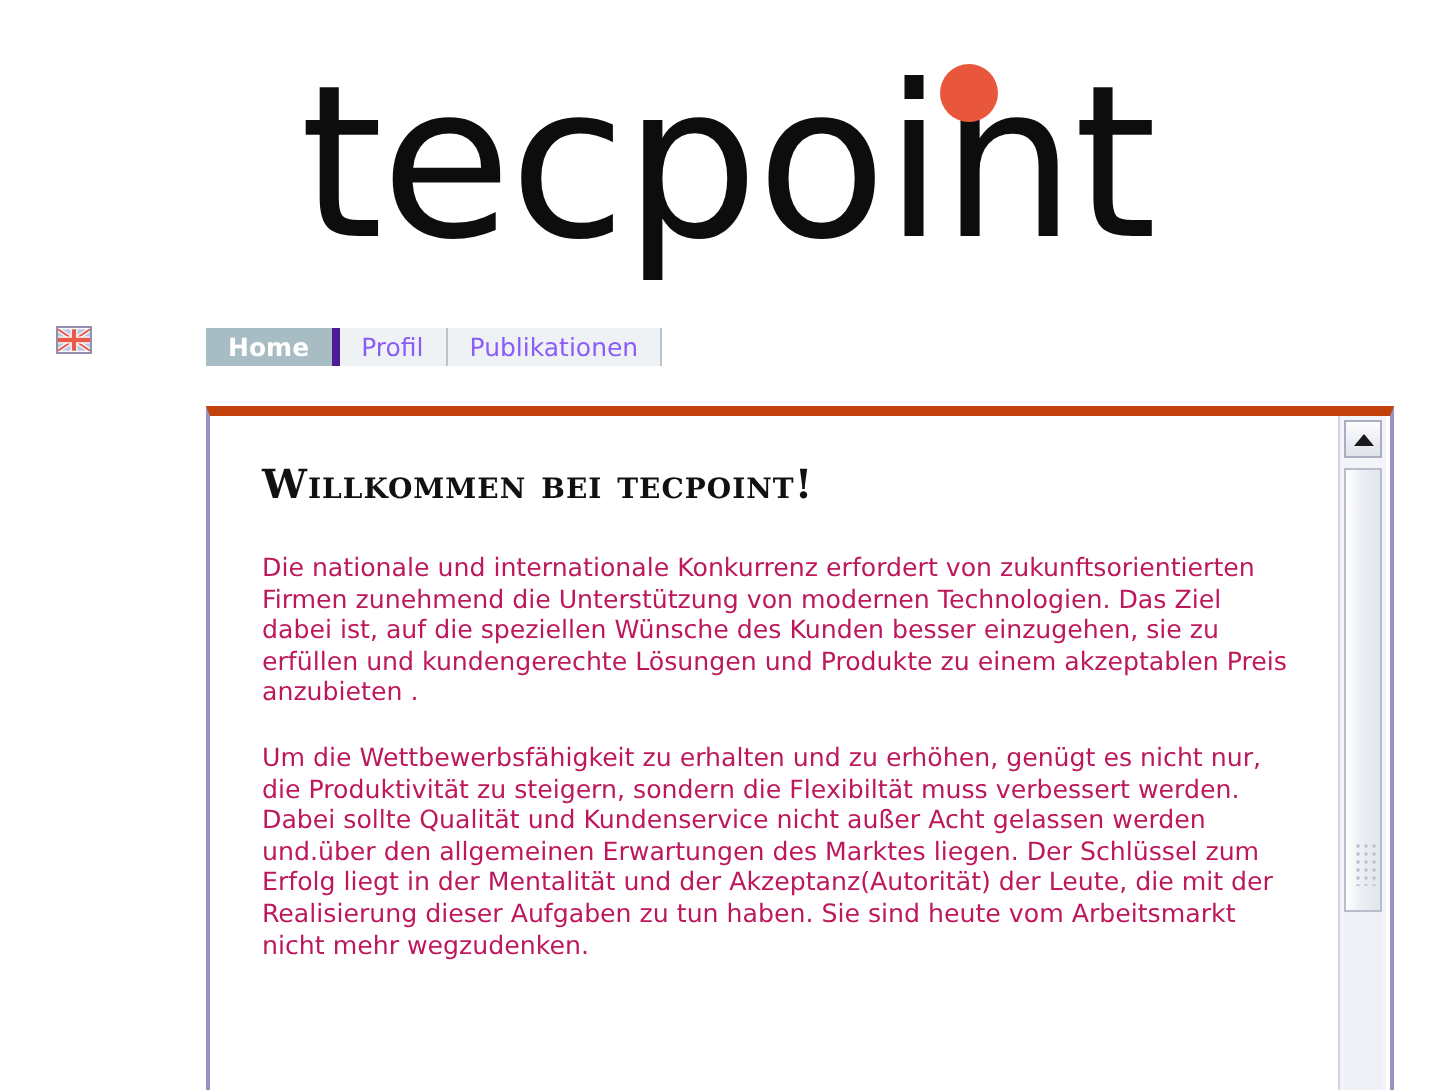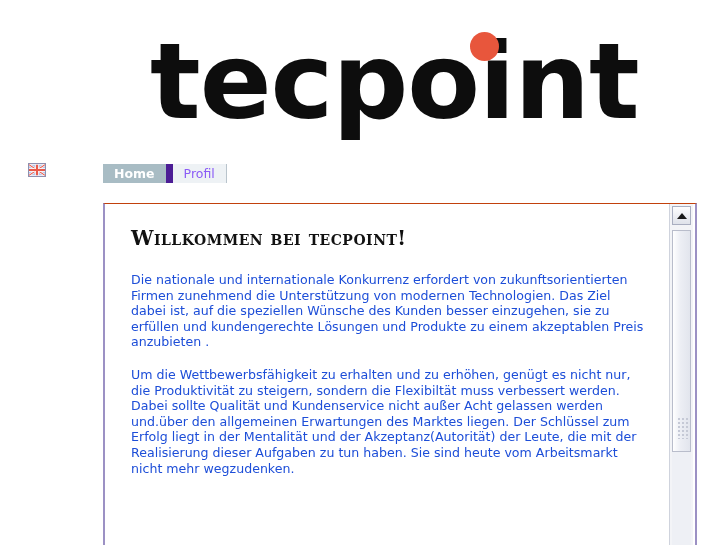--- a/index.html
+++ b/index.html
@@ -31,21 +31,21 @@
     height: 118px;
   }
   #logo-text {
     position: absolute;
     left: 0;
     top: 0;
     font-family: "DejaVu Sans", "Liberation Sans", sans-serif;
     font-size: 106px;
     line-height: 112px;
     letter-spacing: -1px;
-    font-weight: 700;
+    font-weight: 400;
     color: #0d0d0d;
     white-space: nowrap;
   }
   #logo-dot {
     position: absolute;
     left: 320px;
     top: 6px;
     width: 29px;
     height: 29px;
     border-radius: 50%;
@@ -92,39 +92,39 @@
     padding: 0 11px;
     text-align: center;
     box-sizing: border-box;
     cursor: pointer;
     font-family: "DejaVu Sans", "Liberation Sans", sans-serif;
   }
   .tab.active {
     background: #a8bcc4;
     color: #ffffff;
     font-weight: bold;
-    border-right: 7px solid #4c1d95;
+    border-right: 4px solid #4c1d95;
   }
   .tab-row.row2 .tab {
     background: #eef2f5;
   }
   .tab-filler {
     flex: 1 1 auto;
     background: #ffffff;
   }
 
   
   #content-panel {
     position: absolute;
     left: 103px;
     top: 203px;
     width: 594px;
     height: 342px;
     border-left: 2px solid #9c91c4;
-    border-top: 1px solid #c2410c;
+    border-top: 5px solid #c2410c;
     border-right: 2px solid #9c91c4;
     background: #ffffff;
     box-sizing: border-box;
     overflow: hidden;
   }
   #content-inner {
     position: absolute;
     left: 0;
     top: 0;
     width: 568px;
@@ -139,21 +139,21 @@
     font-size: 20px;
     font-weight: bold;
     font-variant: small-caps;
     letter-spacing: 0.5px;
     color: #111111;
   }
   p.body-para {
     margin: 0 0 17px 0;
     font-size: 12.6px;
     line-height: 15.6px;
-    color: #1d4ed8;
+    color: #be185d;
     font-family: "DejaVu Sans", "Liberation Sans", sans-serif;
   }
 
   
   #scrollbar {
     position: absolute;
     right: 2px;
     top: 0;
     width: 24px;
     height: 342px;
@@ -232,20 +232,21 @@
     <path d="M0,0 L60,40 M60,0 L0,40" stroke="#e8594a" stroke-width="4"></path>
     <path d="M30,0 V40 M0,20 H60" stroke="#ffffff" stroke-width="13"></path>
     <path d="M30,0 V40 M0,20 H60" stroke="#e8594a" stroke-width="8"></path>
   </svg>
 </button>
 
 <div id="nav">
   <div class="tab-row row1">
     <div class="tab active">Home</div>
     <div class="tab">Profil</div>
+    <div class="tab">Publikationen</div>
   </div>
 </div>
 
 <div id="content-panel">
 
   <div id="content-inner">
     <h1 id="page-heading">Willkommen bei tecpoint!</h1>
     <p class="body-para">Die nationale und internationale Konkurrenz erfordert von zukunftsorientierten Firmen zunehmend die Unterstützung von modernen Technologien. Das Ziel dabei ist, auf die speziellen Wünsche des Kunden besser einzugehen, sie zu erfüllen und kundengerechte Lösungen und Produkte zu einem akzeptablen Preis anzubieten .</p>
     <p class="body-para">Um die Wettbewerbsfähigkeit zu erhalten und zu erhöhen, genügt es nicht nur, die Produktivität zu steigern, sondern die Flexibiltät muss verbessert werden. Dabei sollte Qualität und Kundenservice nicht außer Acht gelassen werden und.über den allgemeinen Erwartungen des Marktes liegen. Der Schlüssel zum Erfolg liegt in der Mentalität und der Akzeptanz(Autorität) der Leute, die mit der Realisierung dieser Aufgaben zu tun haben. Sie sind heute vom Arbeitsmarkt nicht mehr wegzudenken.</p>
   </div>

